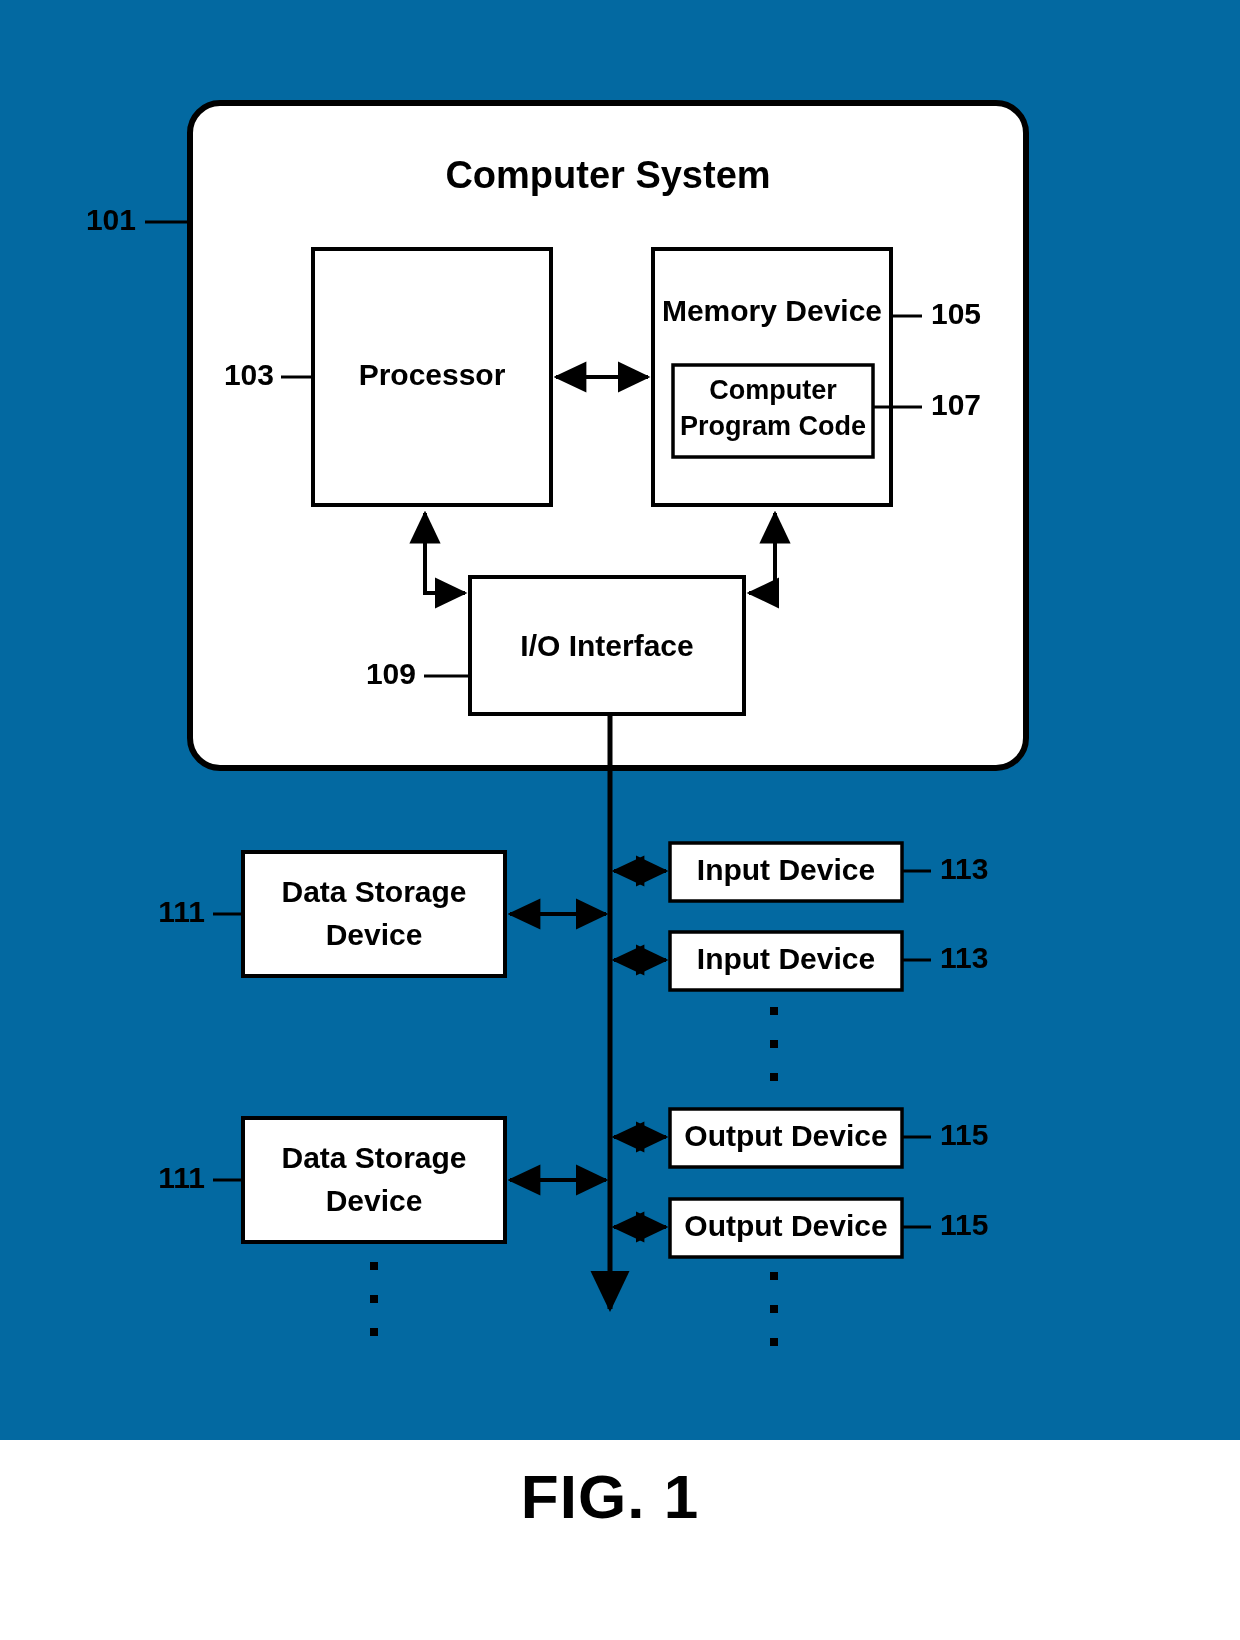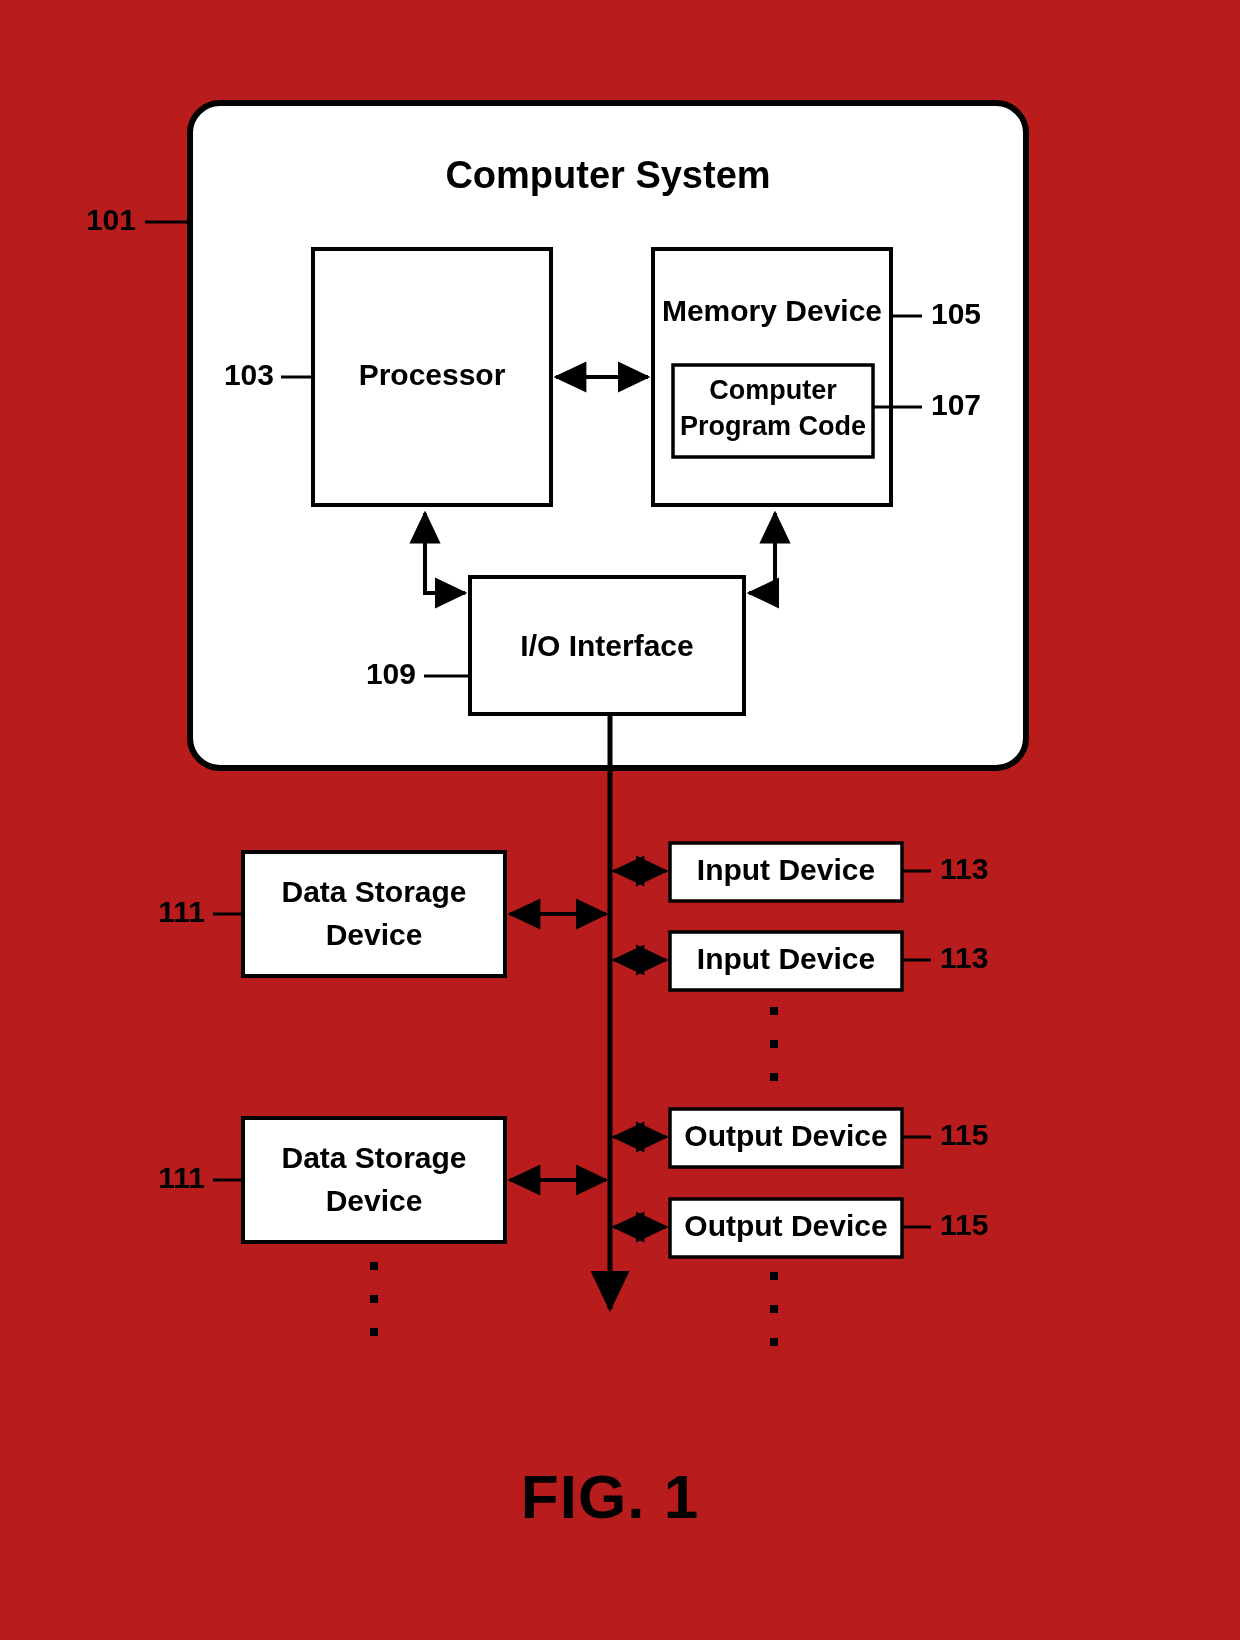--- a/index.html
+++ b/index.html
@@ -9,22 +9,22 @@
   }
   body {
     width: 1240px;
     height: 1640px;
     font-family: "Liberation Sans", sans-serif;
     overflow: hidden;
   }
   #figure-root {
     position: relative;
     width: 1240px;
-    height: 1640px;
-    background: #b91c1c;
+    height: 1440px;
+    background: #0369a1;
   }
   svg.diagram {
     display: block;
     width: 1240px;
     height: 1640px;
   }
   .box-shape {
     fill: #ffffff;
     stroke: #000000;
     stroke-width: 4;

